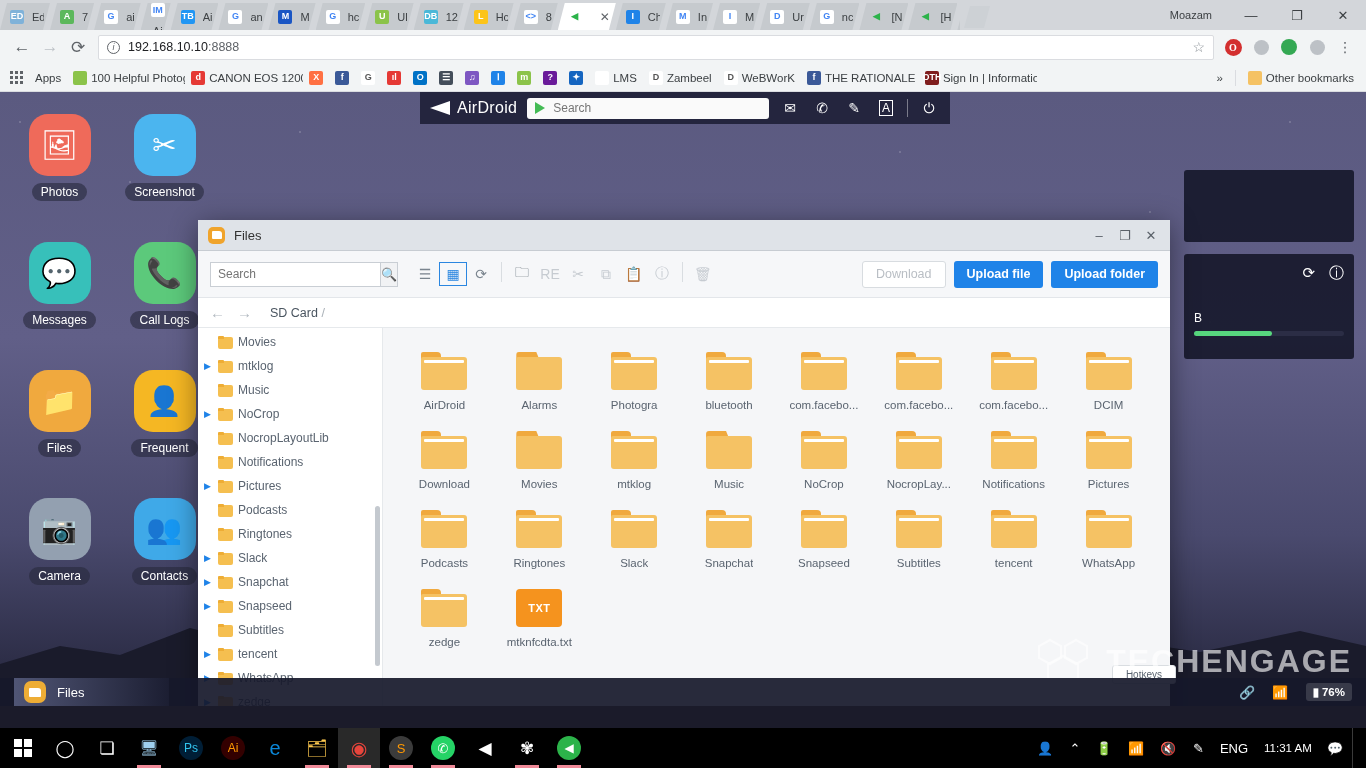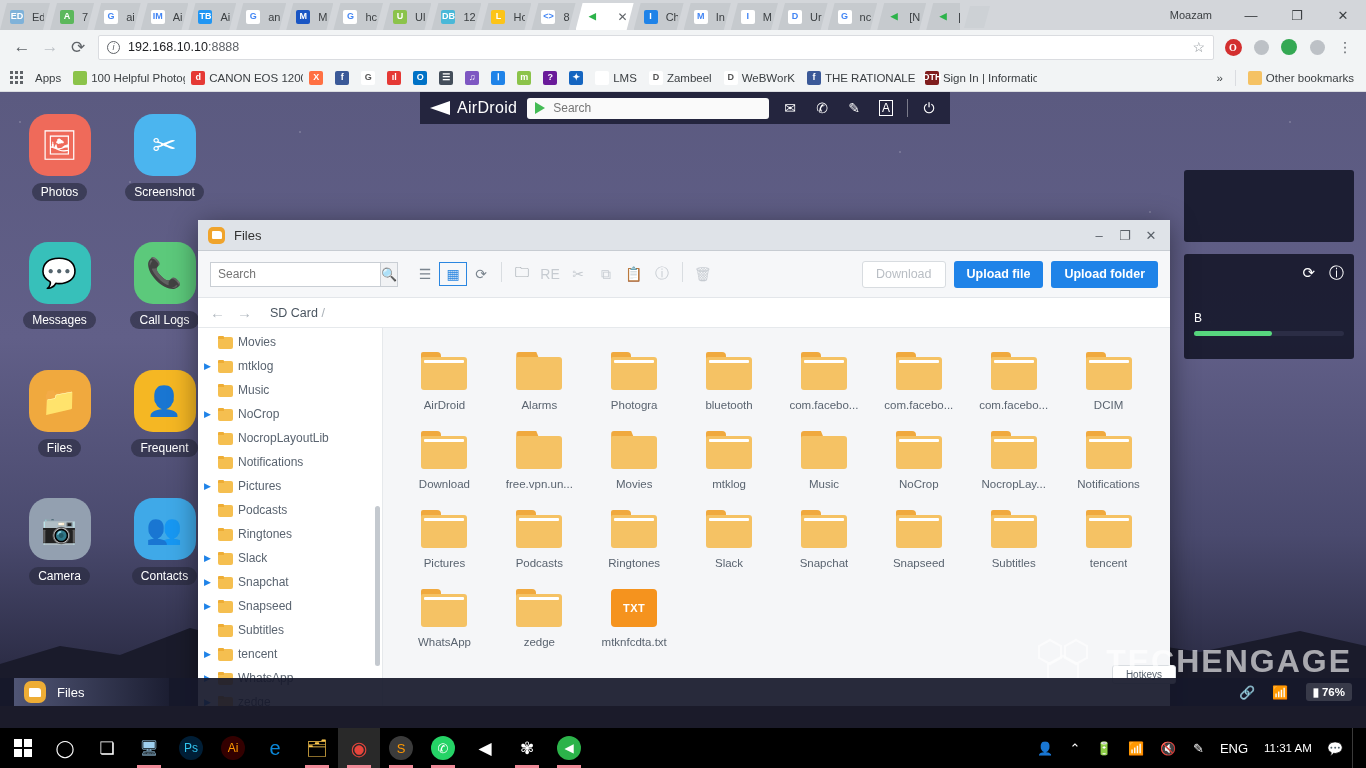--- a/index.html
+++ b/index.html
@@ -289,21 +289,21 @@
           <span class="tab-title">Ed</span>
         </div>
         <div class="tab" style="max-width: 50px;">
           <span class="tab-fav" style="background:#5cb85c;color:#fff">A</span>
           <span class="tab-title">7</span>
         </div>
         <div class="tab" style="max-width: 50px;">
           <span class="tab-fav" style="background:#ffffff;color:#4285f4">G</span>
           <span class="tab-title">ai</span>
         </div>
-        <div class="tab" style="max-width: 50px;">
+        <div class="tab" style="max-width: 50px; flex-direction: column;">
           <span class="tab-fav" style="background:#ffffff;color:#4285f4">IM</span>
           <span class="tab-title">Ai</span>
         </div>
         <div class="tab" style="max-width: 50px;">
           <span class="tab-fav" style="background:#2196f3;color:#fff">TB</span>
           <span class="tab-title">Ai</span>
         </div>
         <div class="tab" style="max-width: 50px;">
           <span class="tab-fav" style="background:#ffffff;color:#4285f4">G</span>
           <span class="tab-title">an</span>
@@ -774,27 +774,20 @@
                 <span class="body"></span>
                 <span class="lip"></span>
               </span>
               <span class="glabel">Download</span>
             </div>
             <div class="gitem">
               <span class="gfolder solid">
                 <span class="tab-top"></span>
                 <span class="body"></span>
               </span>
-              <span class="glabel">free.vpn.un...</span>
-            </div>
-            <div class="gitem">
-              <span class="gfolder solid">
-                <span class="tab-top"></span>
-                <span class="body"></span>
-              </span>
               <span class="glabel">Movies</span>
             </div>
             <div class="gitem">
               <span class="gfolder ">
                 <span class="tab-top"></span>
                 <span class="body"></span>
                 <span class="lip"></span>
               </span>
               <span class="glabel">mtklog</span>
             </div>

